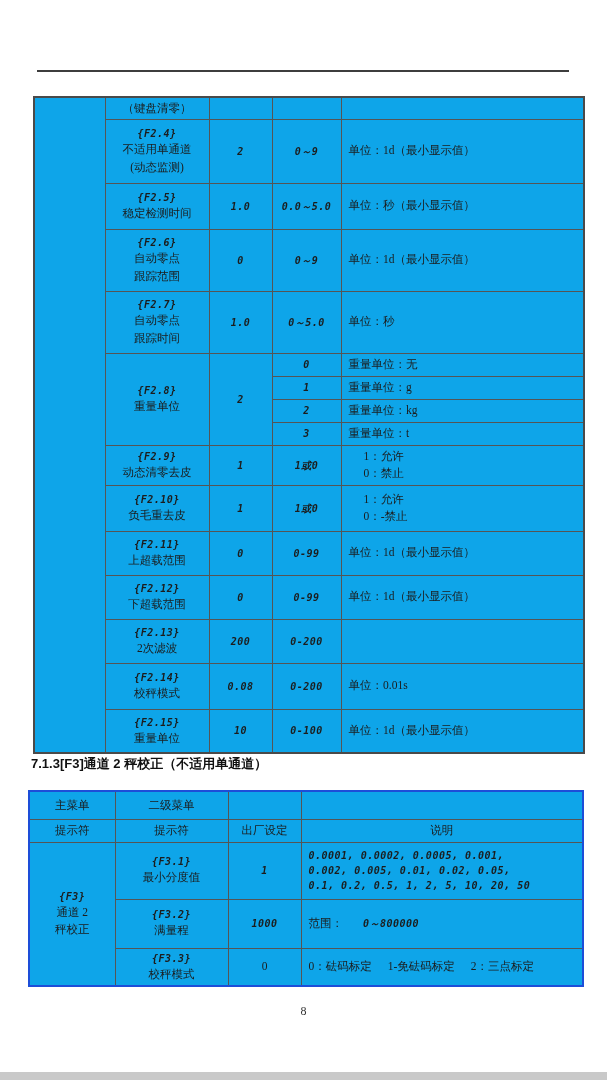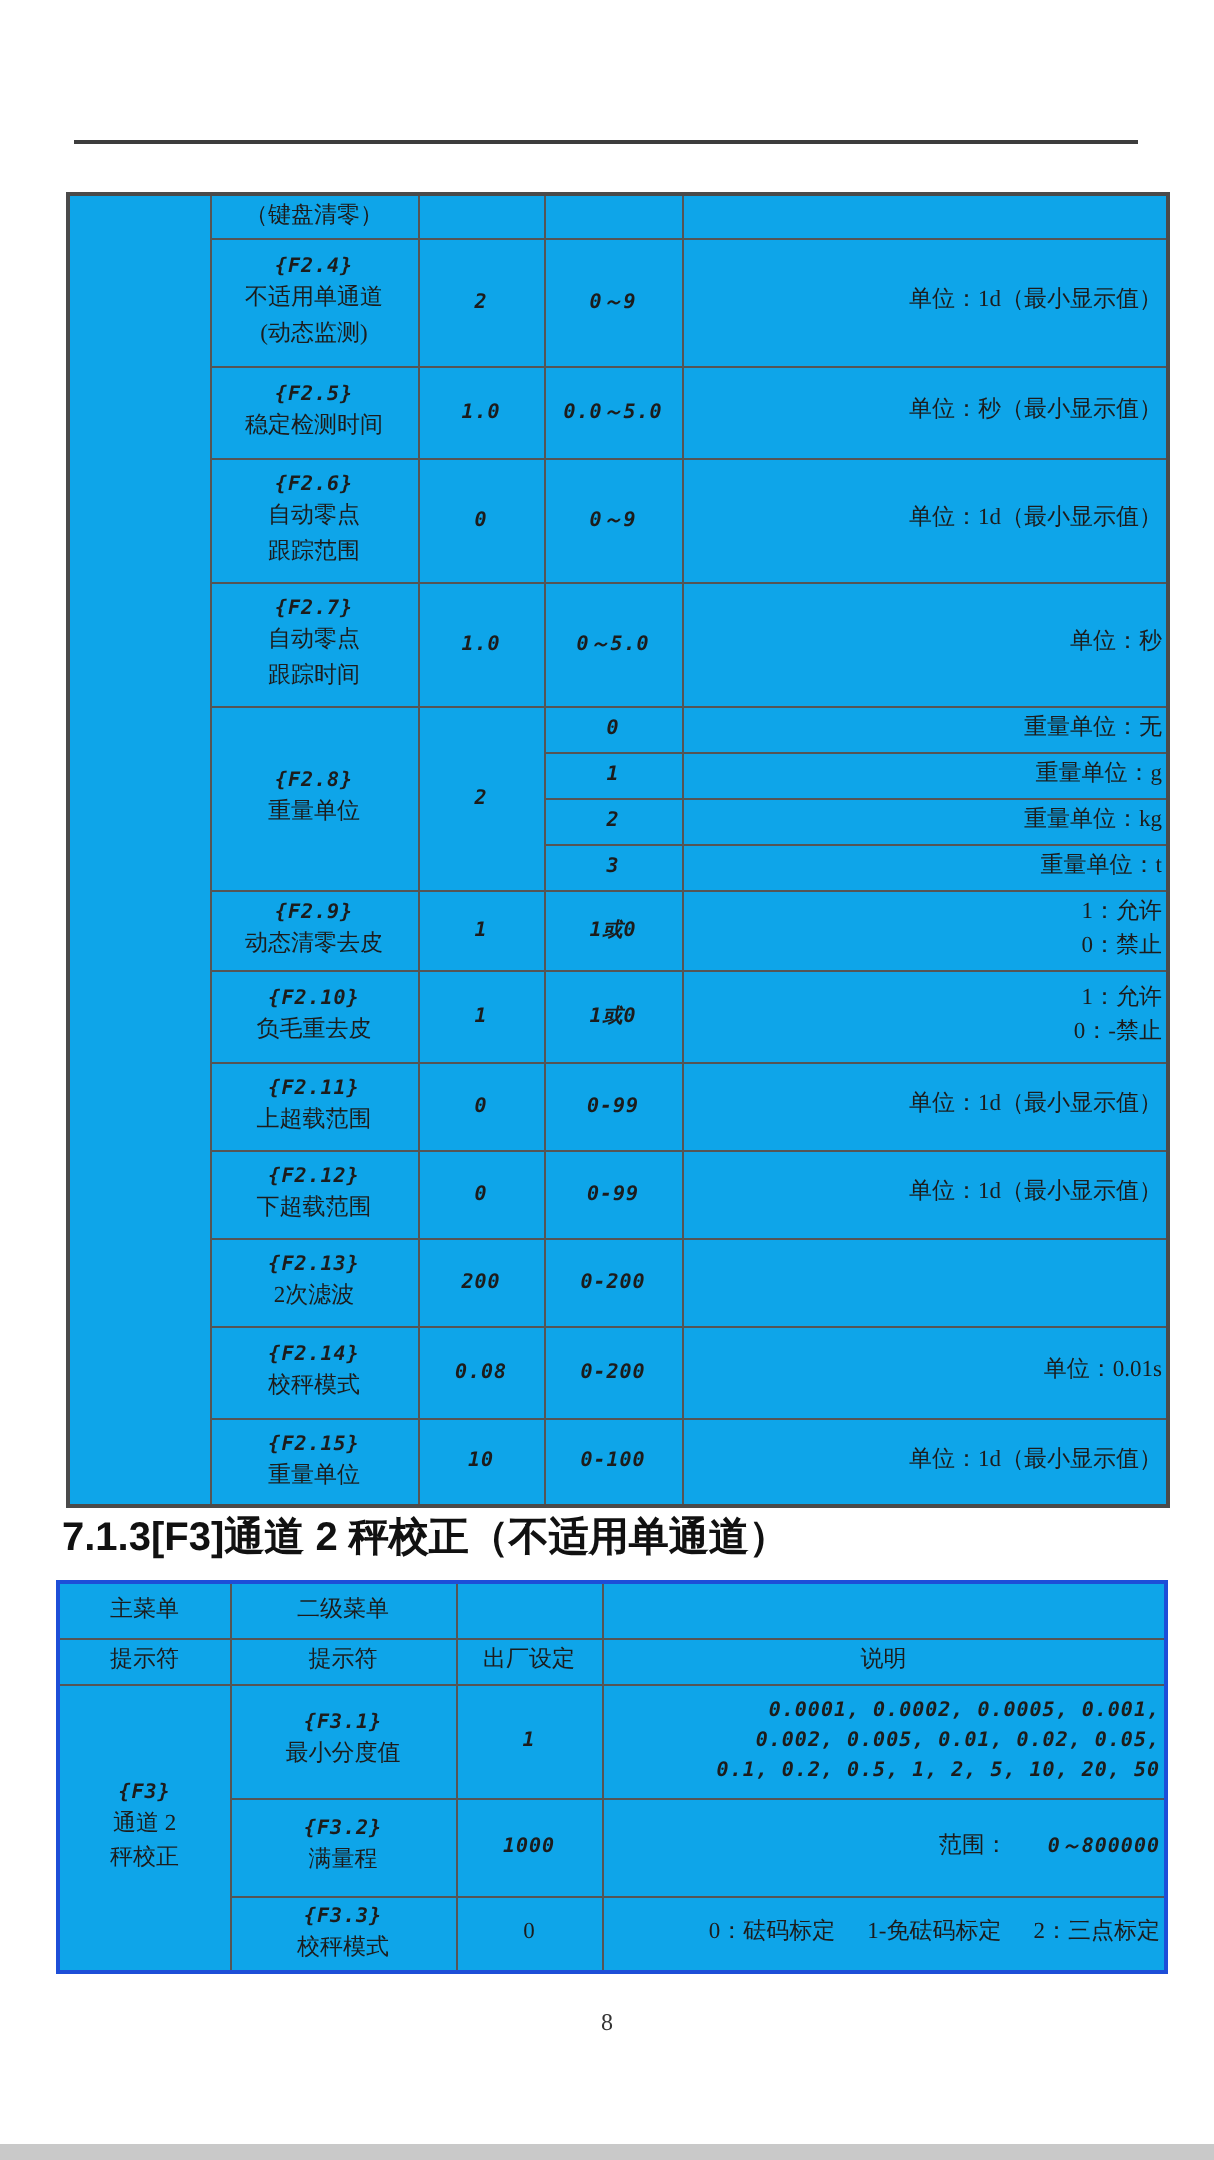--- a/index.html
+++ b/index.html
@@ -10,24 +10,24 @@
   }
   .toprule{position:absolute;left:37px;top:70px;width:532px;height:2px;background:#3d3d3d;}
   table{border-collapse:collapse;table-layout:fixed;position:absolute;background:#0ea5e9;}
   .t1{left:33px;top:96px;width:550px;border:2px solid #4a4a4a;}
   .t2{left:28px;top:790px;width:554px;border:2px solid #1d4ed8;}
   td{border:1px solid #555;padding:0 2px;text-align:center;vertical-align:middle;
      font-size:11.5px;line-height:1.5;overflow:hidden;}
   .led{font-family:"DejaVu Sans Mono",monospace;font-style:italic;font-weight:bold;
        font-size:10px;letter-spacing:0.5px;}
   .cn{font-size:11.5px;}
-  .desc{text-align:right;padding-left:22px;margin-top:32px;}
-  .desc2{text-align:right;padding-left:32px;}
+  .desc{text-align:left;padding-left:7px;margin-top:32px;}
+  .desc2{text-align:left;padding-left:22px;}
   .heading{position:absolute;left:31px;top:755px;font-family:"Liberation Sans",sans-serif;
-           font-weight:bold;font-size:20px;color:#111;}
+           font-weight:bold;font-size:13px;color:#111;}
   .pagenum{position:absolute;left:0;top:1004px;width:607px;text-align:center;
            font-size:12px;color:#333;}
   .bottomstrip{position:absolute;left:0;bottom:0;width:607px;height:8px;background:#c9c9c9;}
   .gapR{padding-right:20px;}
   .tok{padding-right:16px;}
 </style>
 </head>
 <body>
 
 <div class="toprule"></div>

